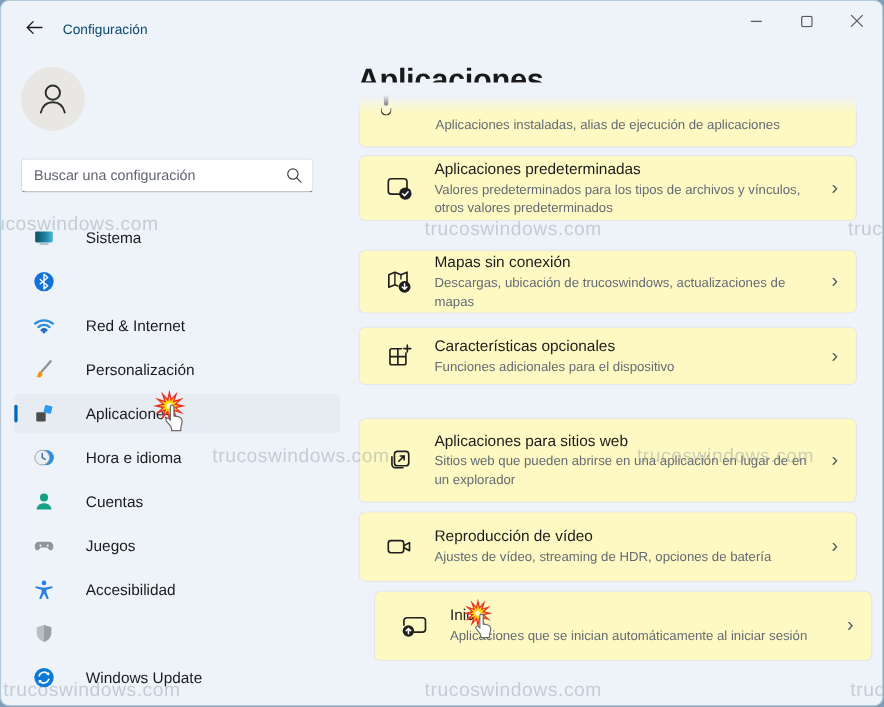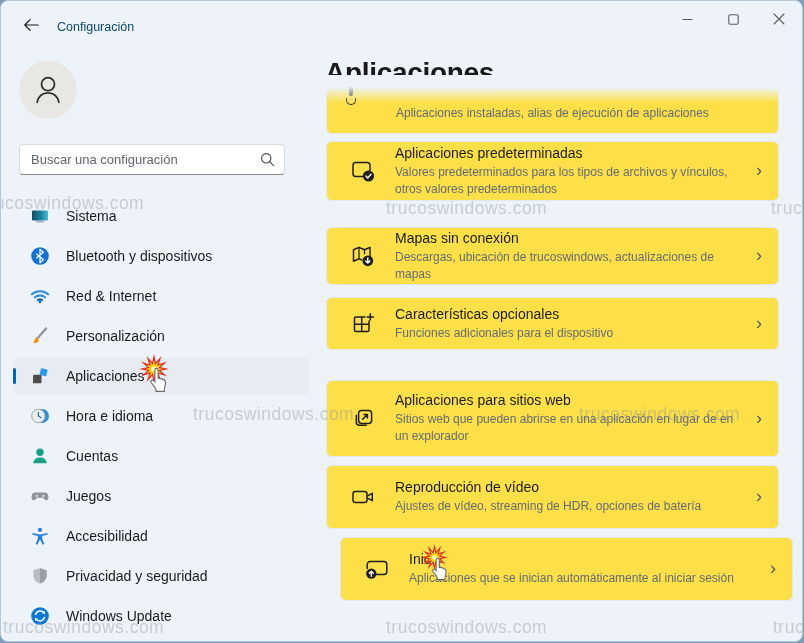--- a/index.html
+++ b/index.html
@@ -43,29 +43,29 @@
   .nav-item {
     position:relative; height:36px; margin-bottom:4px; border-radius:4px;
     display:flex; align-items:center; padding-left:17px;
   }
   .nav-item.selected { background:#e7ecf2; }
   .nav-item.selected::before {
     content:""; position:absolute; left:0; top:10px; width:3px; height:16px;
     border-radius:2px; background:#0067c0;
   }
   .nav-icon { width:20px; height:20px; margin-right:16px; flex:none; }
-  .nav-label { font-size:14px; color:#1b1b1b; white-space:nowrap; }
+  .nav-label { font-size:14px; color:#1b1b1b; white-space:nowrap;margin-left:12px; }
   
   .main-title {
     position:absolute; left:324px; top:56px; font-size:28px; font-weight:700;
     color:#191919; letter-spacing:-0.3px;
   }
   .card {
     position:absolute; left:325px; width:453px;
-    background:#fde047; border:1px solid #e3e6ea; border-radius:6px;
+    background:#fef9c3; border:1px solid #e3e6ea; border-radius:6px;
     display:flex; align-items:center; padding:0 16px 0 23px;
   }
   .card-icon { width:26px; height:26px; flex:none; margin-right:19px; }
   .card-text { flex:1; padding-right:10px; min-width:0; }
   .card-title { font-size:14px; color:#1c1c1c; margin-bottom:3px; }
   .card-desc { font-size:12px; color:#636b75; line-height:1.38; max-width:352px; }
   .chevron { flex:none; font-size:18px; color:#545a61; line-height:1; padding-bottom:2px; }
   .card.partial { align-items:flex-end; padding-bottom:11px; }
   .partial-icon-bar {
     position:absolute; left:22px; top:-6px; width:4px; height:13px;
@@ -148,21 +148,20 @@
         <rect x="5.8" y="15.1" width="8.4" height="1.4" rx="0.7" fill="#9fb4bf"></rect>
       </svg>
       <span class="nav-label">Sistema</span>
     </div>
 
     <div class="nav-item">
       <svg class="nav-icon" viewBox="0 0 20 20">
         <circle cx="10" cy="10" r="8.8" fill="#1272d9"></circle>
         <path d="M10 3.3 v13.4 M10 3.3 l3.4 2.9 -6.8 5.7 M10 16.7 l3.4-2.9 -6.8-5.7" fill="none" stroke="#ffffff" stroke-width="1.25" stroke-linejoin="round" stroke-linecap="round"></path>
       </svg>
-      <span class="nav-label">Bluetooth y dispositivos</span>
     </div>
 
     <div class="nav-item">
       <svg class="nav-icon" viewBox="0 0 20 20">
         <path d="M1.9 8.2 a12.4 12.4 0 0 1 16.2 0" fill="none" stroke="#2f8ee0" stroke-width="2.1" stroke-linecap="round"></path>
         <path d="M4.9 11.3 a7.8 7.8 0 0 1 10.2 0" fill="none" stroke="#2f8ee0" stroke-width="2.1" stroke-linecap="round"></path>
         <path d="M7.9 14.2 a3.4 3.4 0 0 1 4.2 0" fill="none" stroke="#1565c0" stroke-width="2.1" stroke-linecap="round"></path>
         <circle cx="10" cy="15.9" r="1.35" fill="#1565c0"></circle>
       </svg>
       <span class="nav-label">Red &amp; Internet</span>
@@ -216,21 +215,20 @@
         <path d="M2.6 6.9 l6 1.3 c.9.2 1.9.2 2.8 0 l6-1.3 .4 1.6 -5.6 1.6 v2.6 l2.2 5.3 -1.7.7 -2.7-5.2 -2.7 5.2 -1.7-.7 2.2-5.3 v-2.6 L2.2 8.5 z" fill="#2b7fe0"></path>
       </svg>
       <span class="nav-label">Accesibilidad</span>
     </div>
 
     <div class="nav-item">
       <svg class="nav-icon" viewBox="0 0 20 20">
         <path d="M10 2.2 l6.6 2.1 v4.9 c0 4-2.6 6.9-6.6 8.4 -4-1.5-6.6-4.4-6.6-8.4 V4.3 z" fill="#b9bec5"></path>
         <path d="M10 2.2 l6.6 2.1 v4.9 c0 4-2.6 6.9-6.6 8.4 z" fill="#999fa7"></path>
       </svg>
-      <span class="nav-label">Privacidad y seguridad</span>
     </div>
 
     <div class="nav-item">
       <svg class="nav-icon" viewBox="0 0 20 20">
         <circle cx="10" cy="10" r="8.8" fill="#0b79d7"></circle>
         <path d="M5.6 8.4 a4.8 4.8 0 0 1 8.5-1.3 M14.4 11.6 a4.8 4.8 0 0 1-8.5 1.3" fill="none" stroke="#ffffff" stroke-width="1.5" stroke-linecap="round"></path>
         <path d="M14.8 4.7 v2.8 h-2.8 z" fill="#ffffff"></path>
         <path d="M5.2 15.3 v-2.8 h2.8 z" fill="#ffffff"></path>
       </svg>
       <span class="nav-label">Windows Update</span>

